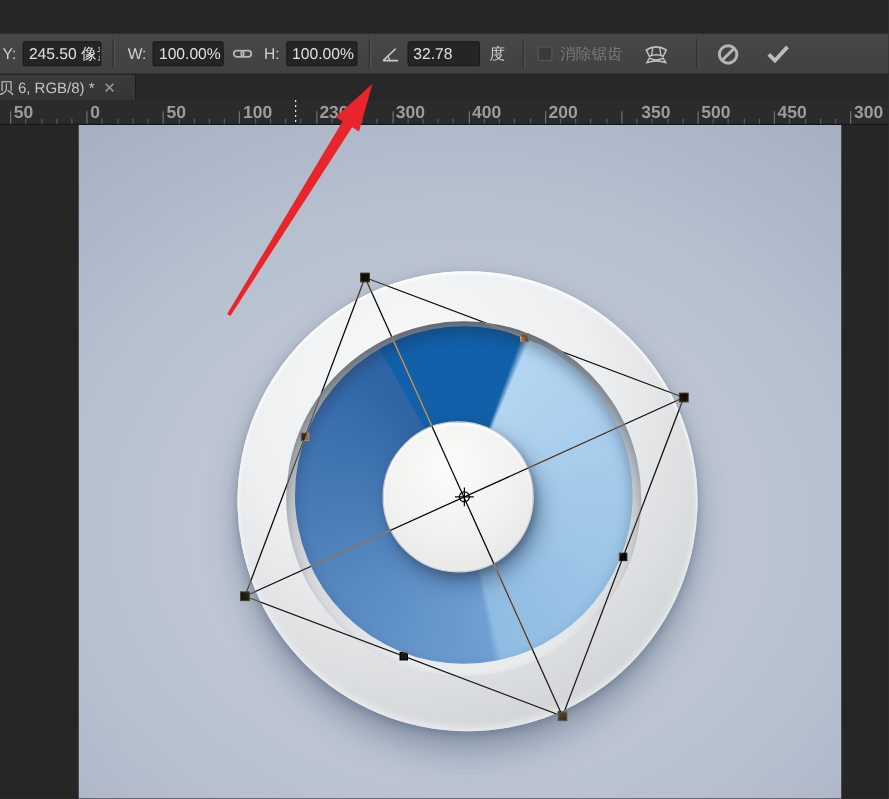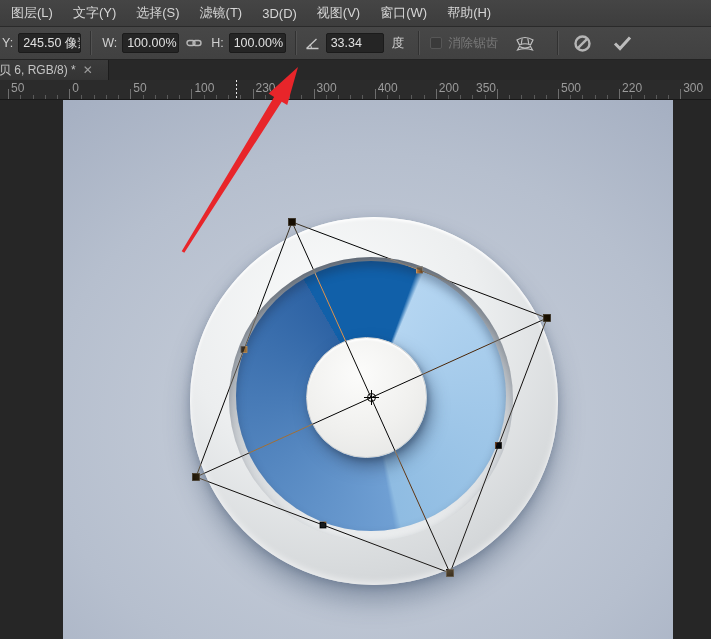--- a/index.html
+++ b/index.html
@@ -63,21 +63,21 @@
     font-family:"DejaVu Sans", sans-serif;
   }
   
   .ruler{
     position:absolute; left:0; top:80px; width:711px; height:20px;
     background:#2b2b2b; border-bottom:1px solid #181818; overflow:hidden;
   }
   .tick{ position:absolute; bottom:0; width:1px; background:#5a5a5a; }
   .tick.minor{ height:4px; }
   .tick.major{ height:10px; background:#6e6e6e; }
-  .rlabel{ position:absolute; top:1px; font-size:12px; color:#9b9b9b; white-space:nowrap; }
+  .rlabel{ position:absolute; top:1px; font-size:14px; color:#9b9b9b; white-space:nowrap;font-weight:bold; }
   .ruler-cursor{
     position:absolute; top:0; bottom:0; width:1px;
     background:repeating-linear-gradient(180deg,#e8e8e8 0 2px,transparent 2px 4px);
   }
   
   .workspace{
     position:absolute; left:0; top:100px; width:711px; height:539px;
     background:#262626;
   }
   .canvas{
@@ -122,32 +122,20 @@
   .annotation-arrow-svg{
     position:absolute; left:0; top:0; width:711px; height:639px;
     pointer-events:none; z-index:60;
   }
 </style>
 </head>
 <body>
 
 <div class="screen">
 
-  <div class="menubar">
-    <div id="menu-items" style="display:flex;">
-        <div class="menu-item">图层(L)</div>
-        <div class="menu-item">文字(Y)</div>
-        <div class="menu-item">选择(S)</div>
-        <div class="menu-item">滤镜(T)</div>
-        <div class="menu-item">3D(D)</div>
-        <div class="menu-item">视图(V)</div>
-        <div class="menu-item">窗口(W)</div>
-        <div class="menu-item">帮助(H)</div>
-      </div>
-  </div>
 
   <div class="optionsbar">
     <span class="opt-label">Y:</span>
     <div class="field f-y">245.50 像素</div>
     <div class="vsep"></div>
     <span class="opt-label">W:</span>
     <div class="field f-wh">100.00%</div>
     <div class="icon-btn" style="margin:0 7px;">
       <svg width="16" height="12" viewBox="0 0 16 12">
         <rect x="1" y="3.5" width="8" height="5" rx="2.5" fill="none" stroke="#b8b8b8" stroke-width="1.4"></rect>
@@ -156,21 +144,21 @@
     </div>
     <span class="opt-label">H:</span>
     <div class="field f-wh">100.00%</div>
     <div class="vsep"></div>
     <div class="icon-btn" style="margin-right:6px;">
       <svg width="15" height="13" viewBox="0 0 15 13">
         <path d="M1.5 11.5 L13.5 11.5 M1.5 11.5 L11.5 2" stroke="#c8c8c8" stroke-width="1.3" fill="none"></path>
         <path d="M6.5 11.5 A6 6 0 0 0 5 7.5" stroke="#c8c8c8" stroke-width="1.1" fill="none"></path>
       </svg>
     </div>
-    <div class="field f-angle">33.34</div>
+    <div class="field f-angle">32.78</div>
     <span class="opt-label" style="margin-left:8px;">度</span>
     <div class="vsep"></div>
     <div class="chk"></div>
     <span class="chk-label">消除锯齿</span>
     <div class="icon-btn" style="margin:0 12px 0 16px;">
       <svg width="22" height="17" viewBox="0 0 22 17">
         <path d="M3 5 Q11 0 19 5 L16.5 10 Q11 7.5 5.5 10 Z" fill="none" stroke="#c2c2c2" stroke-width="1.2"></path>
         <path d="M8.2 3.4 L7.2 9.2 M13.8 3.4 L14.8 9.2" stroke="#c2c2c2" stroke-width="1.1"></path>
         <path d="M5.5 11.5 Q11 14.5 16.5 11.5 L18.5 15 Q11 12.5 3.5 15 Z" fill="none" stroke="#c2c2c2" stroke-width="1.1"></path>
       </svg>
@@ -240,33 +228,33 @@
       <div class="tick minor" style="left: 399.14px;"></div>
       <div class="tick minor" style="left: 411.36px;"></div>
       <div class="tick minor" style="left: 423.58px;"></div>
       <div class="tick major" style="left: 435.8px;"></div>
       <div class="rlabel" style="left: 438.8px;">200</div>
       <div class="tick minor" style="left: 448.02px;"></div>
       <div class="tick minor" style="left: 460.24px;"></div>
       <div class="tick minor" style="left: 472.46px;"></div>
       <div class="tick minor" style="left: 484.68px;"></div>
       <div class="tick major" style="left: 496.9px;"></div>
-      <div class="rlabel" style="left: 476px;">350</div>
+      <div class="rlabel" style="left: 513px;">350</div>
       <div class="tick minor" style="left: 509.12px;"></div>
       <div class="tick minor" style="left: 521.34px;"></div>
       <div class="tick minor" style="left: 533.56px;"></div>
       <div class="tick minor" style="left: 545.78px;"></div>
       <div class="tick major" style="left: 558px;"></div>
       <div class="rlabel" style="left: 561px;">500</div>
       <div class="tick minor" style="left: 570.22px;"></div>
       <div class="tick minor" style="left: 582.44px;"></div>
       <div class="tick minor" style="left: 594.66px;"></div>
       <div class="tick minor" style="left: 606.88px;"></div>
       <div class="tick major" style="left: 619.1px;"></div>
-      <div class="rlabel" style="left: 622.1px;">220</div>
+      <div class="rlabel" style="left: 622.1px;">450</div>
       <div class="tick minor" style="left: 631.32px;"></div>
       <div class="tick minor" style="left: 643.54px;"></div>
       <div class="tick minor" style="left: 655.76px;"></div>
       <div class="tick minor" style="left: 667.98px;"></div>
       <div class="tick major" style="left: 680.2px;"></div>
       <div class="rlabel" style="left: 683.2px;">300</div>
     </div>
 
   <div class="workspace">
     <div class="canvas">

